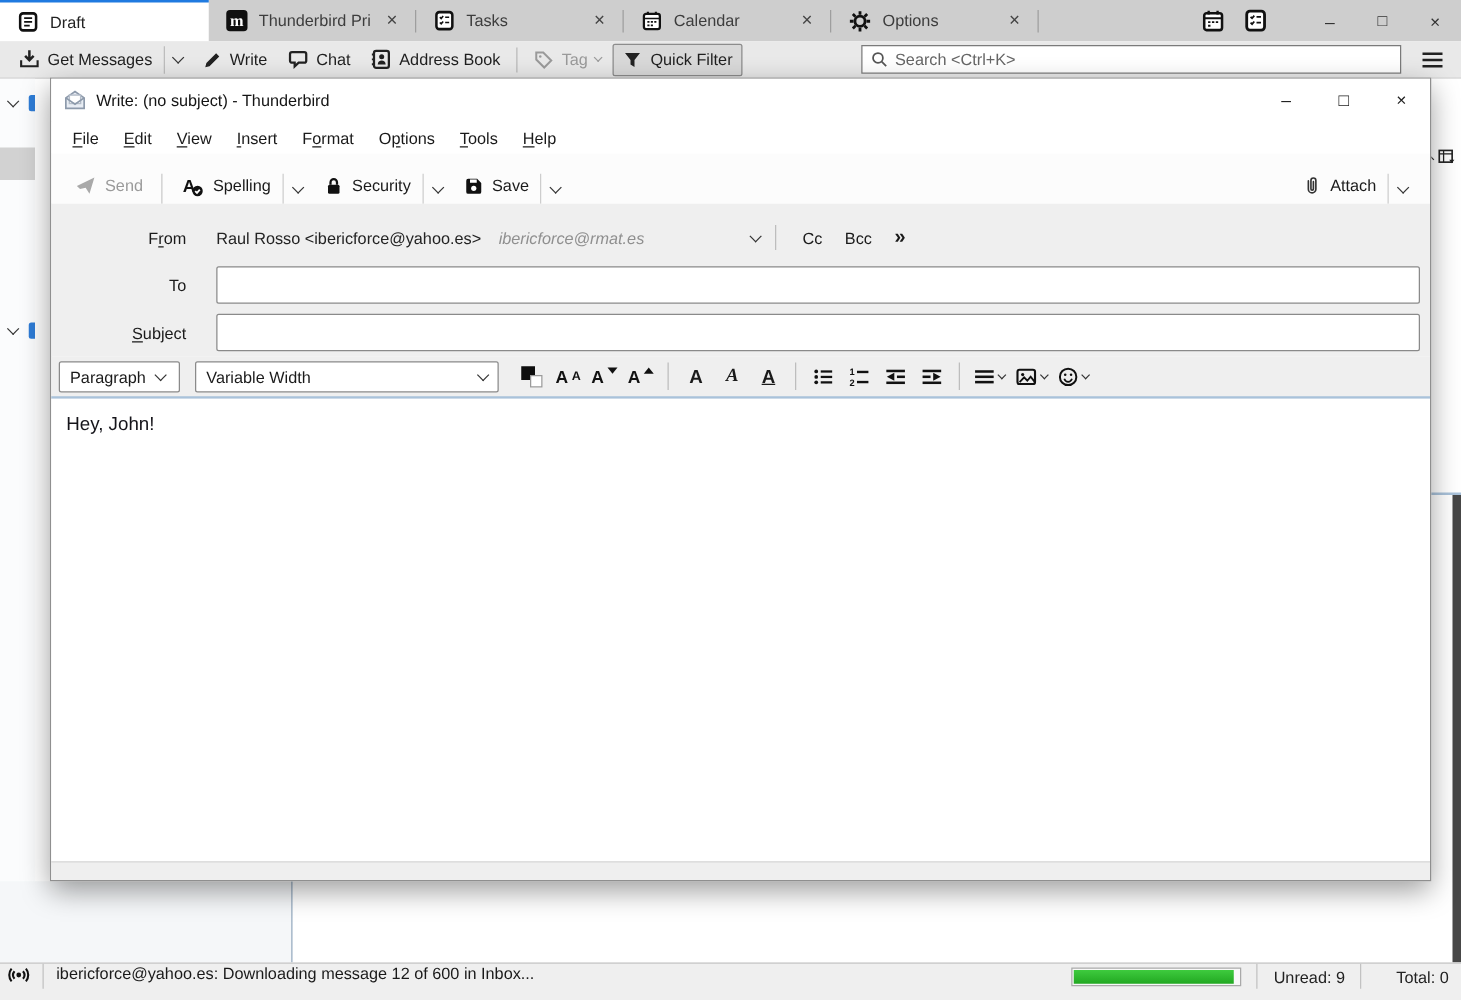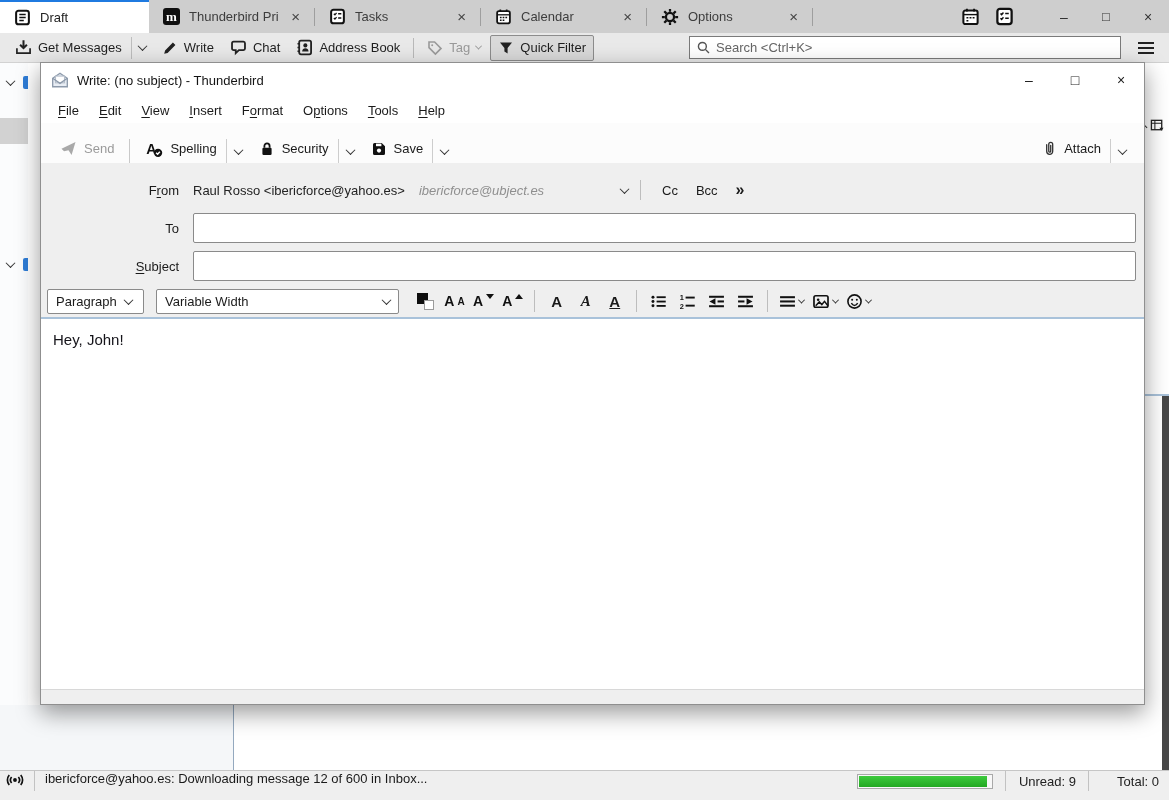--- a/index.html
+++ b/index.html
@@ -3,21 +3,21 @@
 <meta charset="utf-8">
 <style>
   * { margin:0; padding:0; box-sizing:border-box; }
   html,body { width:1169px; height:800px; }
   body { font-family:"Liberation Sans","DejaVu Sans",sans-serif; font-size:13px; color:#1a1a1a; background:#fff; }
   .screen { position:relative; width:1169px; height:800px; overflow:hidden; background:#fff; }
 
   
   .tabstrip { position:absolute; left:0; top:0; width:1169px; height:33px; background:#cecece; display:flex; align-items:stretch; }
   .tab { display:flex; align-items:center; gap:9px; padding:0 10px 0 14px; position:relative; color:#3d3d3d; }
-  .tab.active { background:#fff; color:#222; border-top:2px solid #1f7ae0; width:149px; }
+  .tab.active { background:#fff; color:#222; border-top:2px solid #1f7ae0; width:167px; }
   .tab.inactive { width:165px; }
   .tab-label { white-space:nowrap; overflow:hidden; flex:1; }
   .tab-close { font-size:15px; color:#444; padding:0 4px; line-height:1; cursor:default; }
   .tab-sep { width:1px; height:18px; background:#9e9e9e; align-self:center; }
   .ts-spacer { flex:1; }
   .ts-iconbtn { width:34px; display:flex; align-items:center; justify-content:center; }
   .winbtn { width:42px; display:flex; align-items:center; justify-content:center; font-size:14px; color:#333; }
   .winbtn.max { font-size:13px; }
   .mlogo { width:17px; height:17px; background:#101010; border-radius:3px; color:#fff; font-family:"Liberation Serif","DejaVu Serif",serif; font-weight:bold; font-size:13px; display:flex; align-items:center; justify-content:center; }
 
@@ -72,21 +72,21 @@
   .menu-item { padding:3px 9px; }
   .mn { text-decoration:underline; text-underline-offset:2px; }
   .c-toolbar { height:40px; display:flex; align-items:flex-end; padding:0 10px; background:#fcfcfc; }
   .c-tbtn { display:flex; align-items:center; gap:7px; padding:0 9px; height:29px; }
   .c-tbtn.disabled { color:#9a9a9a; }
   .c-tb-sep { width:1px; height:24px; background:#c9c9c9; margin:0 6px; }
   .c-drop { display:flex; align-items:center; padding:0 8px; height:24px; border-left:1px solid #cdcdcd; }
 
   .addressing { background:#efefef; padding-top:8px; }
   .addr-row { display:flex; align-items:center; min-height:38px; }
-  .addr-label { width:152px; text-align:right; padding-right:14px; color:#1a1a1a; flex:none; }
+  .addr-label { width:132px; text-align:right; padding-right:24px; color:#1a1a1a; flex:none; }
   .from-value { display:flex; align-items:baseline; width:428px; }
   .from-name { color:#232323; }
   .from-hint { color:#8f8f8f; font-style:italic; margin-left:14px; }
   .addr-sep { width:1px; height:20px; background:#bdbdbd; margin:0 12px; }
   .addr-btn { padding:4px 9px; color:#1a1a1a; }
   .more-btn { font-size:16px; font-weight:bold; padding:2px 9px; }
   .addr-input { flex:1; height:30px; border:1px solid #8a8a8a; background:#fff; margin-right:8px; font:inherit; padding:0 8px; border-radius:2px; }
 
   .fmt-toolbar { height:34px; background:#efefef; display:flex; align-items:center; padding:0 6px; gap:4px; border-bottom:2px solid #a9c2da; }
   .fmt-select { height:25px; background:#fff; border:1px solid #8a8a8a; border-radius:2px; display:flex; align-items:center; padding:0 8px; gap:8px; }
@@ -396,21 +396,21 @@
       <div class="c-drop">
           <span class="chv"></span>
         </div>
     </div>
 
     <div class="addressing">
       <div class="addr-row">
         <span class="addr-label"><span>F</span><span class="mn">r</span><span>om</span></span>
         <div class="from-value">
           <span class="from-name">Raul Rosso &lt;ibericforce@yahoo.es&gt;</span>
-          <span class="from-hint">ibericforce@ubject.es</span>
+          <span class="from-hint">ibericforce@rmat.es</span>
         </div>
         <span class="chv"></span>
         <div class="addr-sep"></div>
         <span class="addr-btn">Cc</span>
         <span class="addr-btn">Bcc</span>
         <span class="addr-btn more-btn">»</span>
       </div>
       <div class="addr-row">
         <span class="addr-label">To</span>
         <input class="addr-input" value="" style="">

